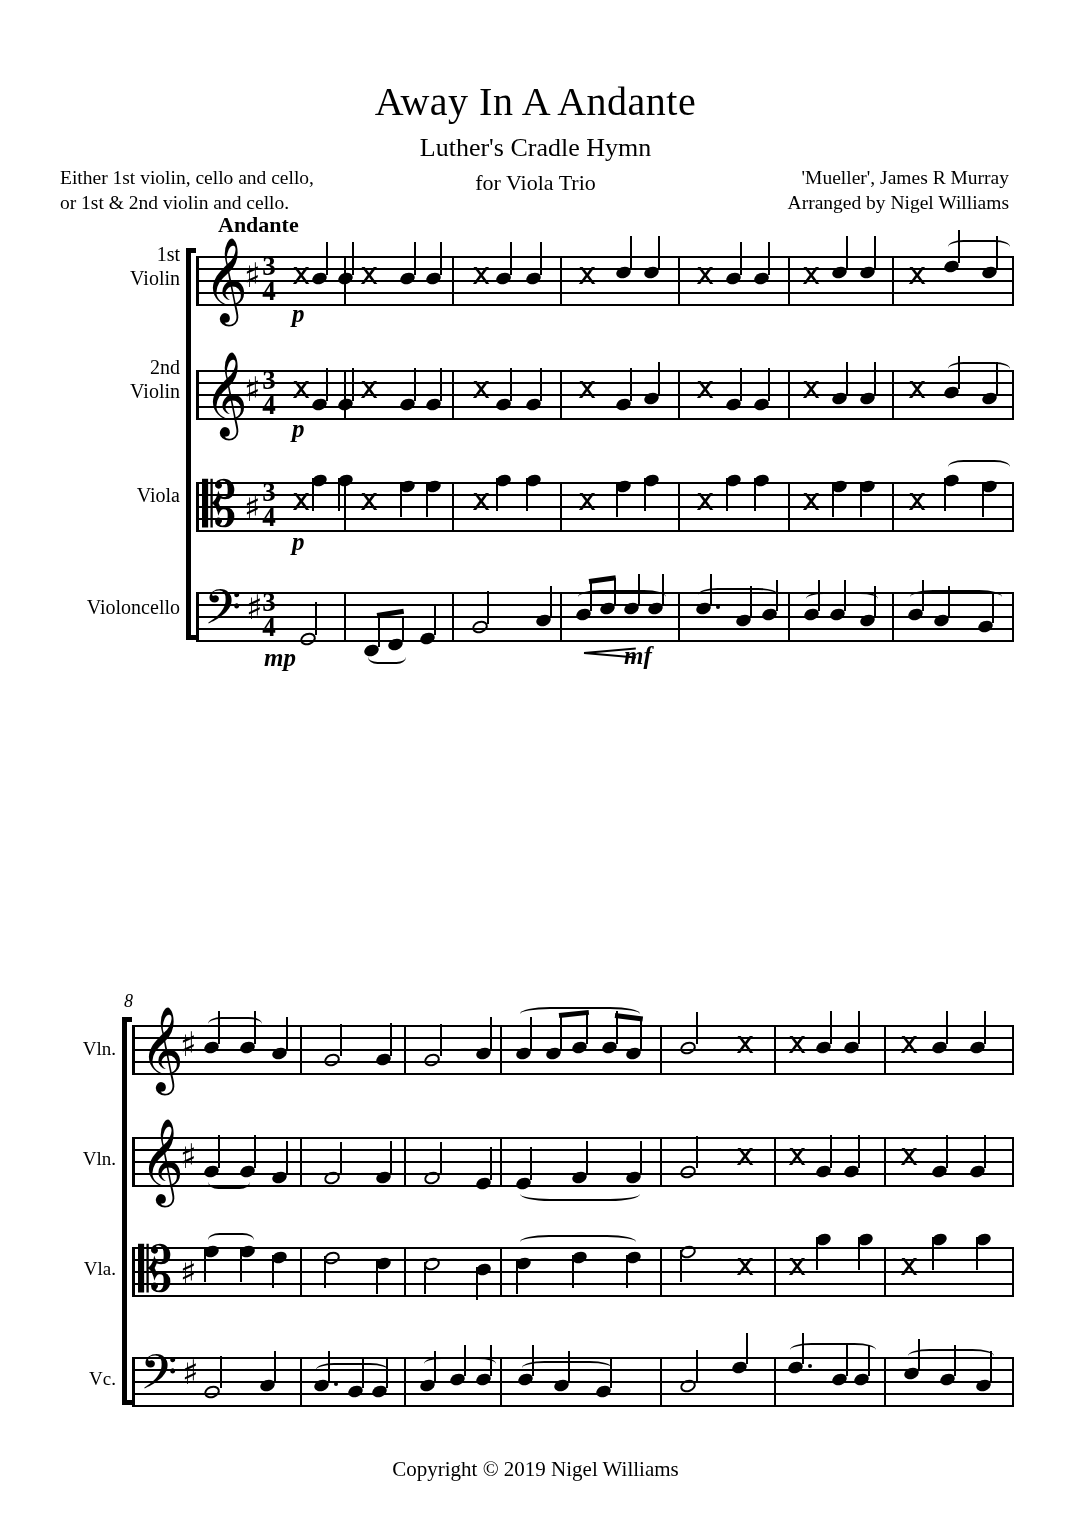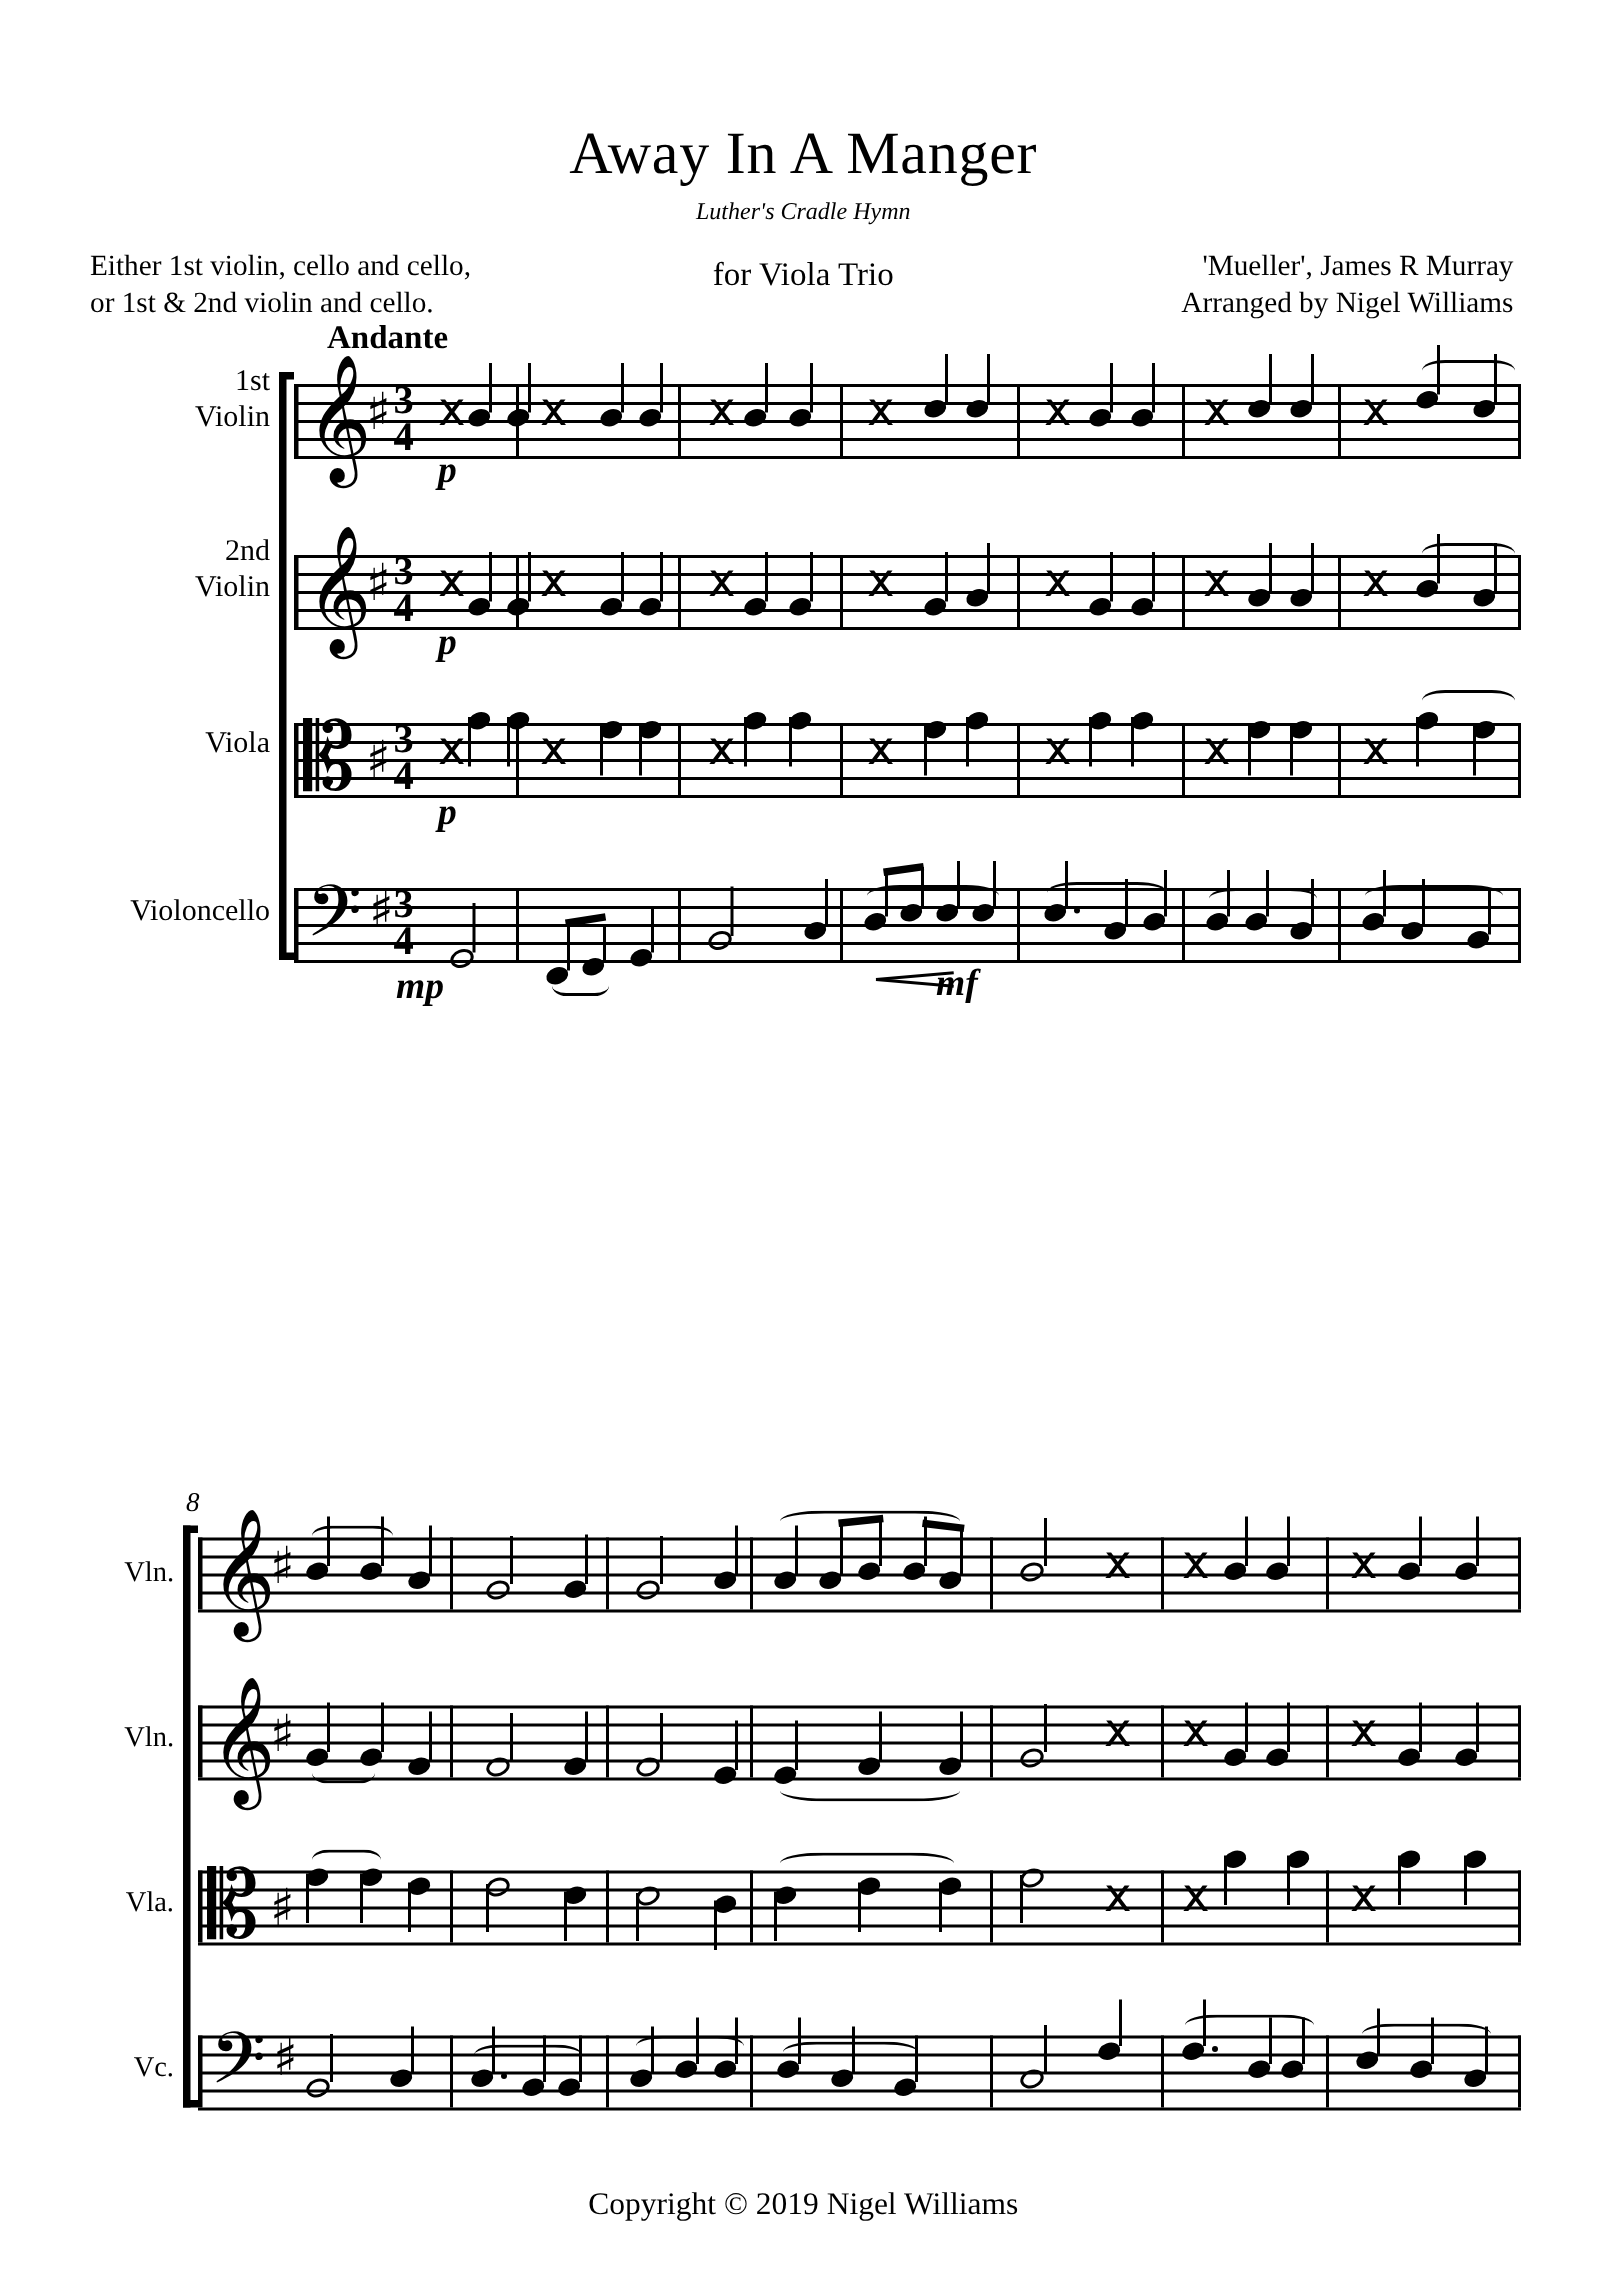--- a/index.html
+++ b/index.html
@@ -25,22 +25,21 @@
     text-align: center;
     font-size: 40px;
     letter-spacing: 0.5px;
   }
   .subtitle {
     position: absolute;
     top: 133px;
     left: 0;
     width: 1071px;
     text-align: center;
-    font-size: 16px;
-    font-style: italic;
+    font-size: 26px;
   }
   .instrumentation {
     position: absolute;
     top: 170px;
     left: 0;
     width: 1071px;
     text-align: center;
     font-size: 22px;
   }
   .note-left {
@@ -172,21 +171,21 @@
     left: 0;
     width: 1071px;
     text-align: center;
     font-size: 21px;
     line-height: 27px;
   }
 </style>
 </head>
 <body>
 
-<div class="title">Away In A Manger</div>
+<div class="title">Away In A Andante</div>
 <div class="subtitle">Luther's Cradle Hymn</div>
 <div class="instrumentation">for Viola Trio</div>
 
 <div class="note-left">
   <div>Either 1st violin, cello and cello,</div>
   <div>or 1st &amp; 2nd violin and cello.</div>
 </div>
 
 <div class="credits">
   <div>'Mueller', James R Murray</div>

